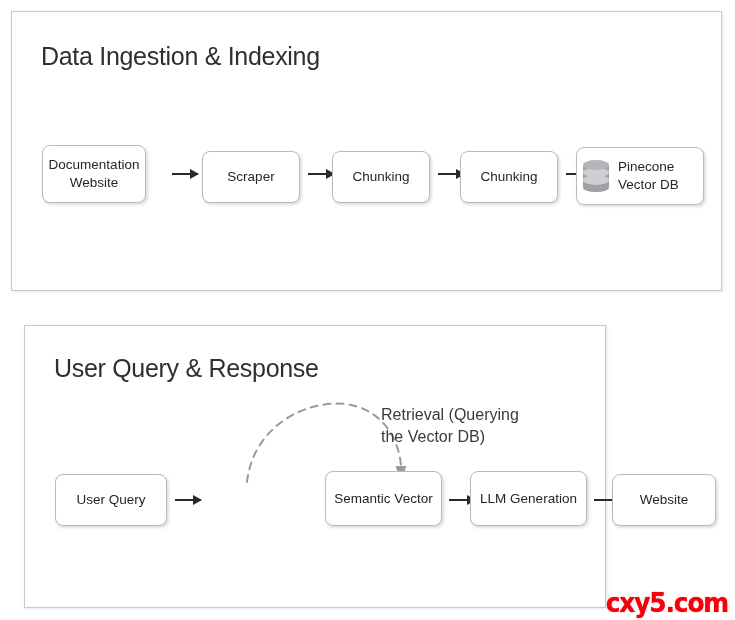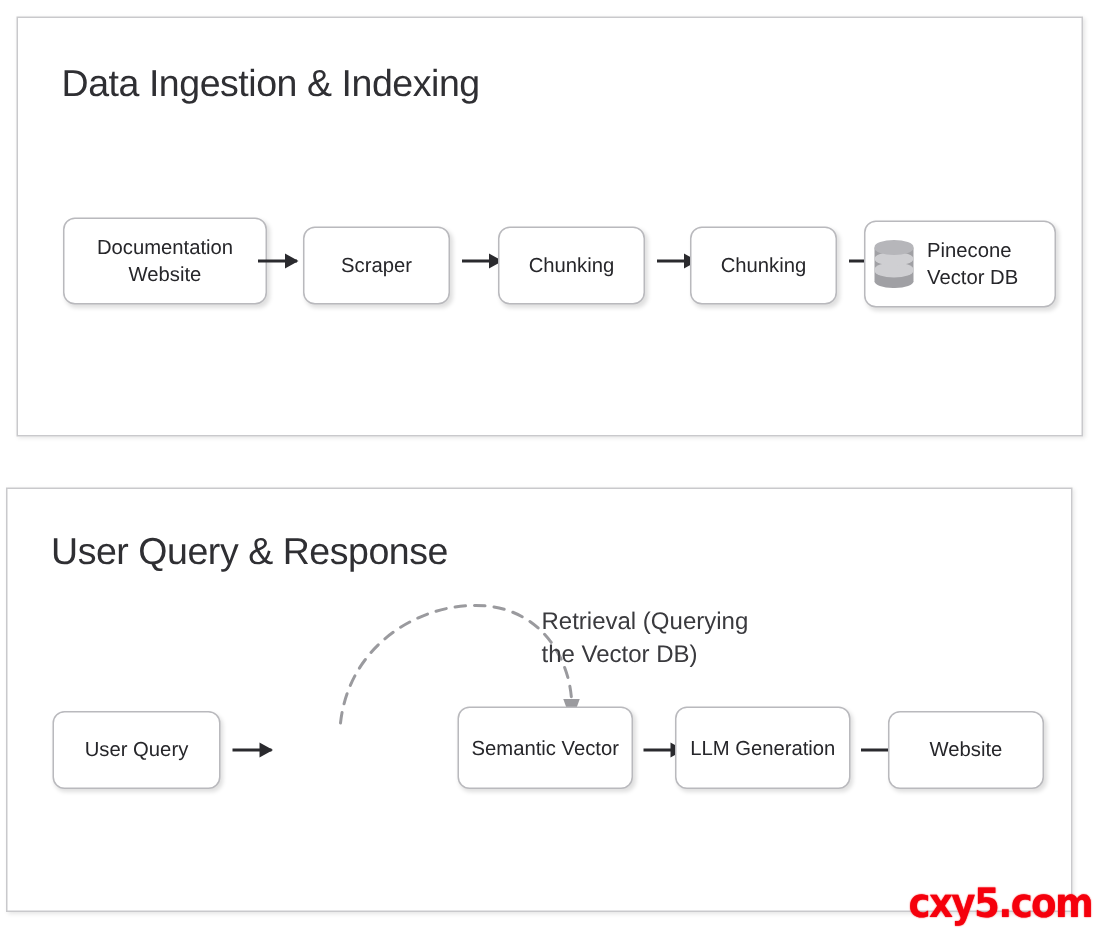--- a/index.html
+++ b/index.html
@@ -22,23 +22,23 @@
     box-sizing: border-box;
     box-shadow: 1px 1px 3px rgba(0,0,0,0.10);
   }
   #panel-ingestion {
     left: 11px;
     top: 11px;
     width: 711px;
     height: 280px;
   }
   #panel-query {
-    left: 4px;
+    left: 24px;
     top: 325px;
-    width: 711px;
+    width: 582px;
     height: 283px;
   }
 
   .panel-title {
     position: absolute;
     left: 29px;
     font-weight: normal;
     font-size: 25px;
     letter-spacing: -0.3px;
     color: #2f2f33;
@@ -154,21 +154,21 @@
 </style>
 </head>
 <body>
 
 <div class="panel" id="panel-ingestion">
 
   <div class="panel-title" id="title-ingestion">Data Ingestion &amp; Indexing</div>
 
   <div class="flow-row">
 
-    <div class="node" style="left:30px; top:133px; width:136px; height:58px;">
+    <div class="node" style="left:30px; top:133px; width:104px; height:58px;">
       <span class="node-label">Documentation
 Website</span>
     </div>
 
     <div class="arrow" style="left:160px; top:161px; width:26px;"></div>
 
     <div class="node" style="left:190px; top:139px; width:98px; height:52px;">
       <span class="node-label">Scraper</span>
     </div>
 

